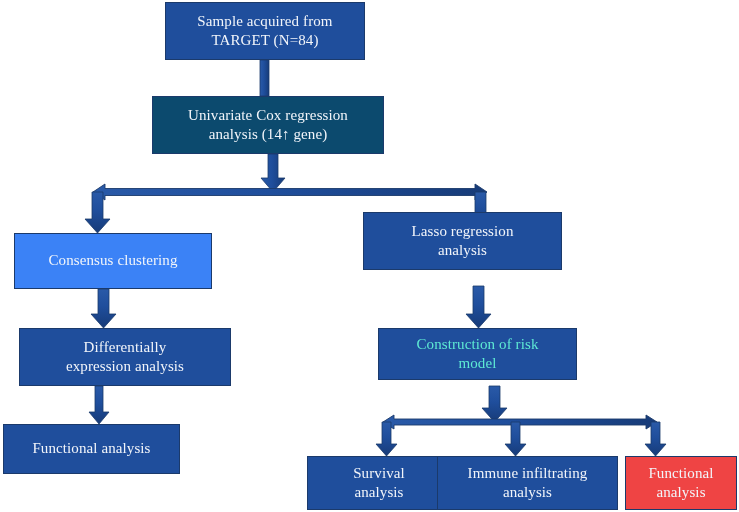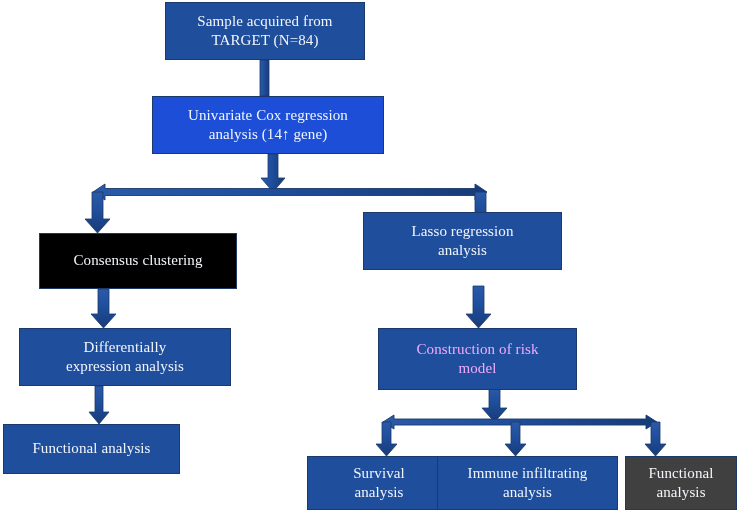--- a/index.html
+++ b/index.html
@@ -113,48 +113,48 @@
 
     <g>
       <polygon points="651,422 660,422 660,444 666,444 655.5,456 645,444 651,444" fill="url(#shaftGradV)" stroke="#1b3a6b" stroke-width="0.8" stroke-linejoin="miter"></polygon>
     </g>
   </svg>
 
   <div class="node" style="left: 165px; top: 2px; width: 200px; height: 58px; background: rgb(31, 78, 156); border-color: rgb(27, 58, 107); color: rgb(242, 245, 250);">
     <span>Sample acquired from
 TARGET (N=84)</span>
   </div>
-  <div class="node" style="left: 152px; top: 96px; width: 232px; height: 58px; background: #1d4ed8; border-color: rgb(27, 58, 107); color: rgb(242, 245, 250);">
+  <div class="node" style="left: 152px; top: 96px; width: 232px; height: 58px; background: #0c4a6e; border-color: rgb(27, 58, 107); color: rgb(242, 245, 250);">
     <span>Univariate Cox regression
 analysis (14↑ gene)</span>
   </div>
-  <div class="node" style="left: 14px; top: 233px; width: 198px; height: 56px; background: #000000; border-color: rgb(27, 58, 107); color: rgb(242, 245, 250); margin-left: 25px;">
+  <div class="node" style="left: 14px; top: 233px; width: 198px; height: 56px; background: #3b82f6; border-color: rgb(27, 58, 107); color: rgb(242, 245, 250);">
     <span>Consensus clustering</span>
   </div>
   <div class="node" style="left: 363px; top: 212px; width: 199px; height: 58px; background: rgb(31, 78, 156); border-color: rgb(27, 58, 107); color: rgb(242, 245, 250);">
     <span>Lasso regression
 analysis</span>
   </div>
   <div class="node" style="left: 19px; top: 328px; width: 212px; height: 58px; background: rgb(31, 78, 156); border-color: rgb(27, 58, 107); color: rgb(242, 245, 250);">
     <span>Differentially
 expression analysis</span>
   </div>
-  <div class="node" style="left: 378px; top: 328px; width: 199px; height: 62px; background: rgb(31, 78, 156); border-color: rgb(27, 58, 107); color: #f0abfc;">
+  <div class="node" style="left: 378px; top: 328px; width: 199px; height: 52px; background: rgb(31, 78, 156); border-color: rgb(27, 58, 107); color: #5eead4;">
     <span>Construction of risk
 model</span>
   </div>
   <div class="node" style="left: 3px; top: 424px; width: 177px; height: 50px; background: rgb(31, 78, 156); border-color: rgb(27, 58, 107); color: rgb(242, 245, 250);">
     <span>Functional analysis</span>
   </div>
   <div class="node" style="left: 307px; top: 456px; width: 144px; height: 54px; background: rgb(31, 78, 156); border-color: rgb(27, 58, 107); color: rgb(242, 245, 250);">
     <span>Survival
 analysis</span>
   </div>
   <div class="node" style="left: 437px; top: 456px; width: 181px; height: 54px; background: rgb(31, 78, 156); border-color: rgb(27, 58, 107); color: rgb(242, 245, 250);">
     <span>Immune infiltrating
 analysis</span>
   </div>
-  <div class="node" style="left: 625px; top: 456px; width: 112px; height: 54px; background: #404040; border-color: rgb(27, 58, 107); color: rgb(242, 245, 250);">
+  <div class="node" style="left: 625px; top: 456px; width: 112px; height: 54px; background: #ef4444; border-color: rgb(27, 58, 107); color: rgb(242, 245, 250);">
     <span>Functional
 analysis</span>
   </div>
 
 </div>
 
 </body></html>

